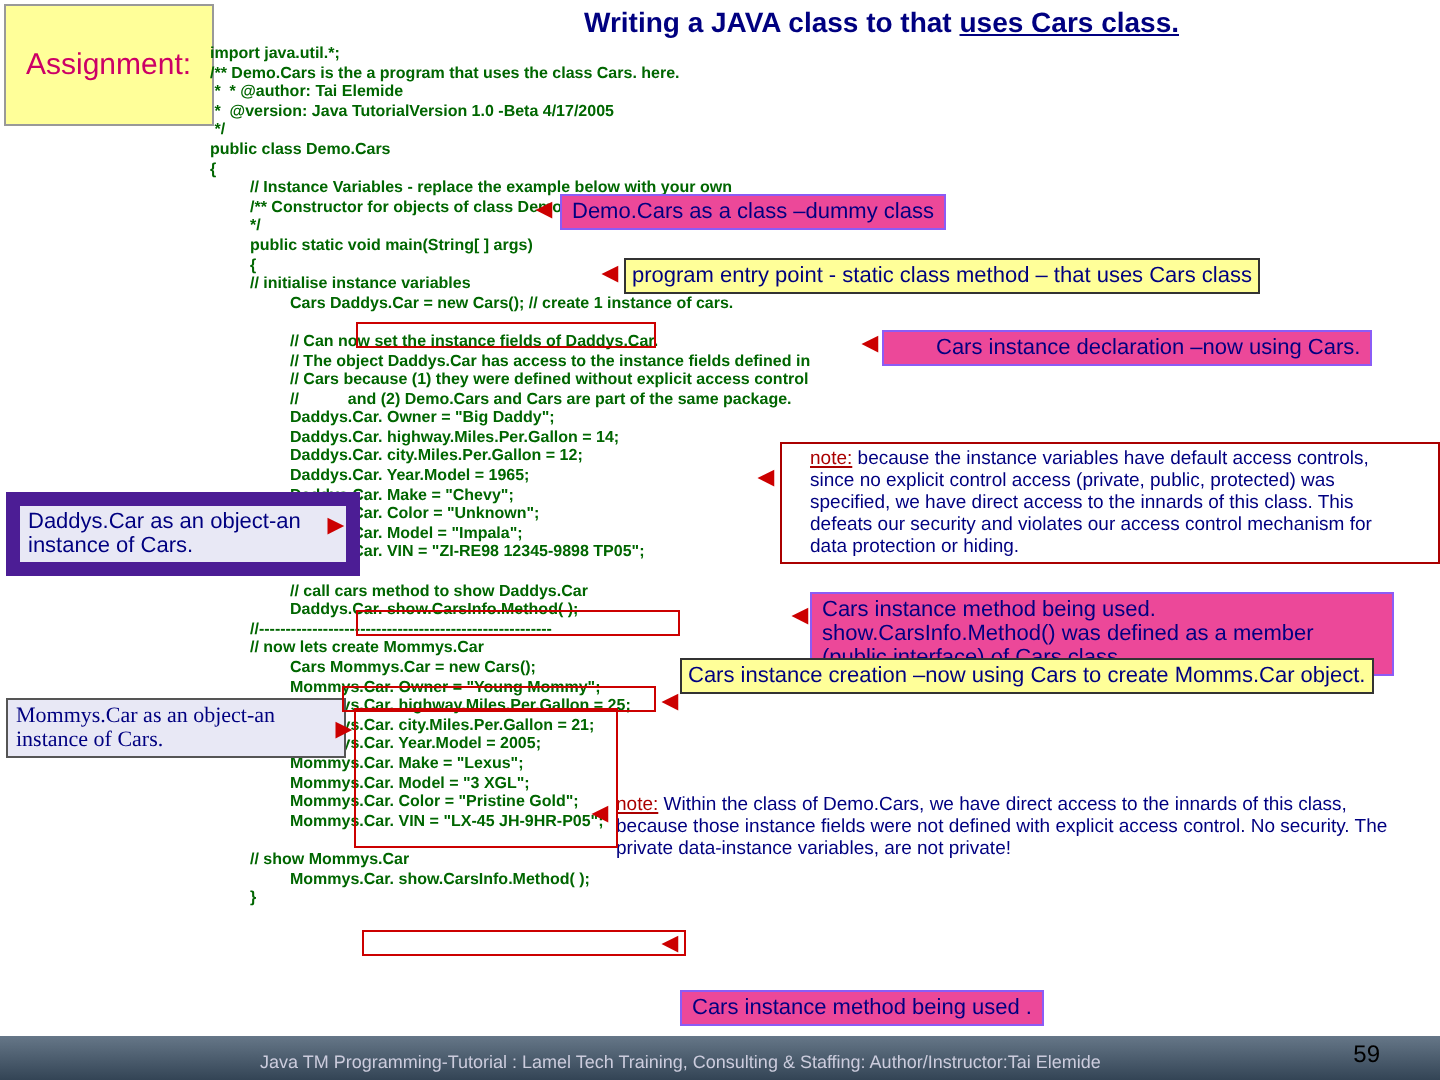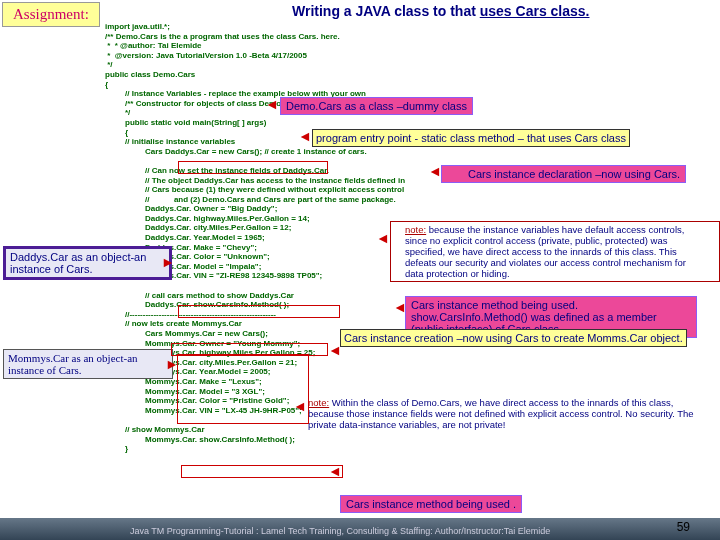--- a/index.html
+++ b/index.html
@@ -1,22 +1,22 @@
 <!DOCTYPE html>
 <html><head>
 <meta charset="utf-8">
 <style>
   body { margin:0; padding:0; font-family: Arial, sans-serif; background:#fff; width:720px; height:540px; overflow:hidden; position:relative; }
-  .assign { position:absolute; left:2px; top:2px; background:#ffff99; border:1px solid #999; padding:3px 10px; font-size:15px; color:#cc0066; font-family:Liberation Serif, serif; }
+  .assign { position:absolute; left:2px; top:2px; background:#ffff99; border:1px solid #999; padding:21px 10px; font-size:15px; color:#cc0066; font-family:Liberation Sans, sans-serif; }
   .title { position:absolute; left:292px; top:3px; font-size:14px; font-weight:bold; color:#000080; }
   .title u { text-decoration:underline; }
   .codeblock { position:absolute; left:105px; top:22px; width:610px; font-family:Arial, sans-serif; font-size:8px; font-weight:bold; color:#006600; line-height:1.2; white-space:pre; }
   .mainbox { background:#ec4899; border:1px solid #8b5cf6; padding:2px 5px; font-size:11px; color:#000080; display:inline-block; font-weight:normal; font-family:Arial; }
   .yellowbox { background:#ffff99; border:1px solid #333; padding:2px 3px; font-size:11px; color:#000080; display:inline-block; font-weight:normal; font-family:Arial; }
-  .label1 { position:absolute; left:3px; top:246px; width:155px; background:#e8e8f5; border:3px solid #4c1d95; padding:2px 4px; font-size:11px; color:#000080; font-family:Arial; }
+  .label1 { position:absolute; left:3px; top:246px; width:155px; background:#e8e8f5; border:7px solid #4c1d95; padding:2px 4px; font-size:11px; color:#000080; font-family:Arial; }
   .label2 { position:absolute; left:3px; top:349px; width:160px; background:#e8e8f5; border:1px solid #555; padding:2px 4px; font-size:11px; color:#000080; font-family:Liberation Serif, serif; }
   .note1 { position:absolute; left:390px; top:221px; width:300px; font-size:9.5px; color:#000080; border:1px solid #aa0000; padding:2px 14px; font-family:Arial; }
   .note1 .nt { color:#aa0000; text-decoration:underline; }
   .note2 { position:absolute; left:305px; top:395px; width:390px; font-size:9.5px; color:#000080; padding:2px 3px; font-family:Arial; }
   .note2 .nt { color:#aa0000; text-decoration:underline; }
   .ann1 { position:absolute; left:280px; top:97px; }
   .ann2 { position:absolute; left:312px; top:129px; }
   .ann3 { position:absolute; left:441px; top:165px;padding-left:26px; }
   .ann4 { position:absolute; left:405px; top:296px; }
   .ann5 { position:absolute; left:340px; top:329px; }

